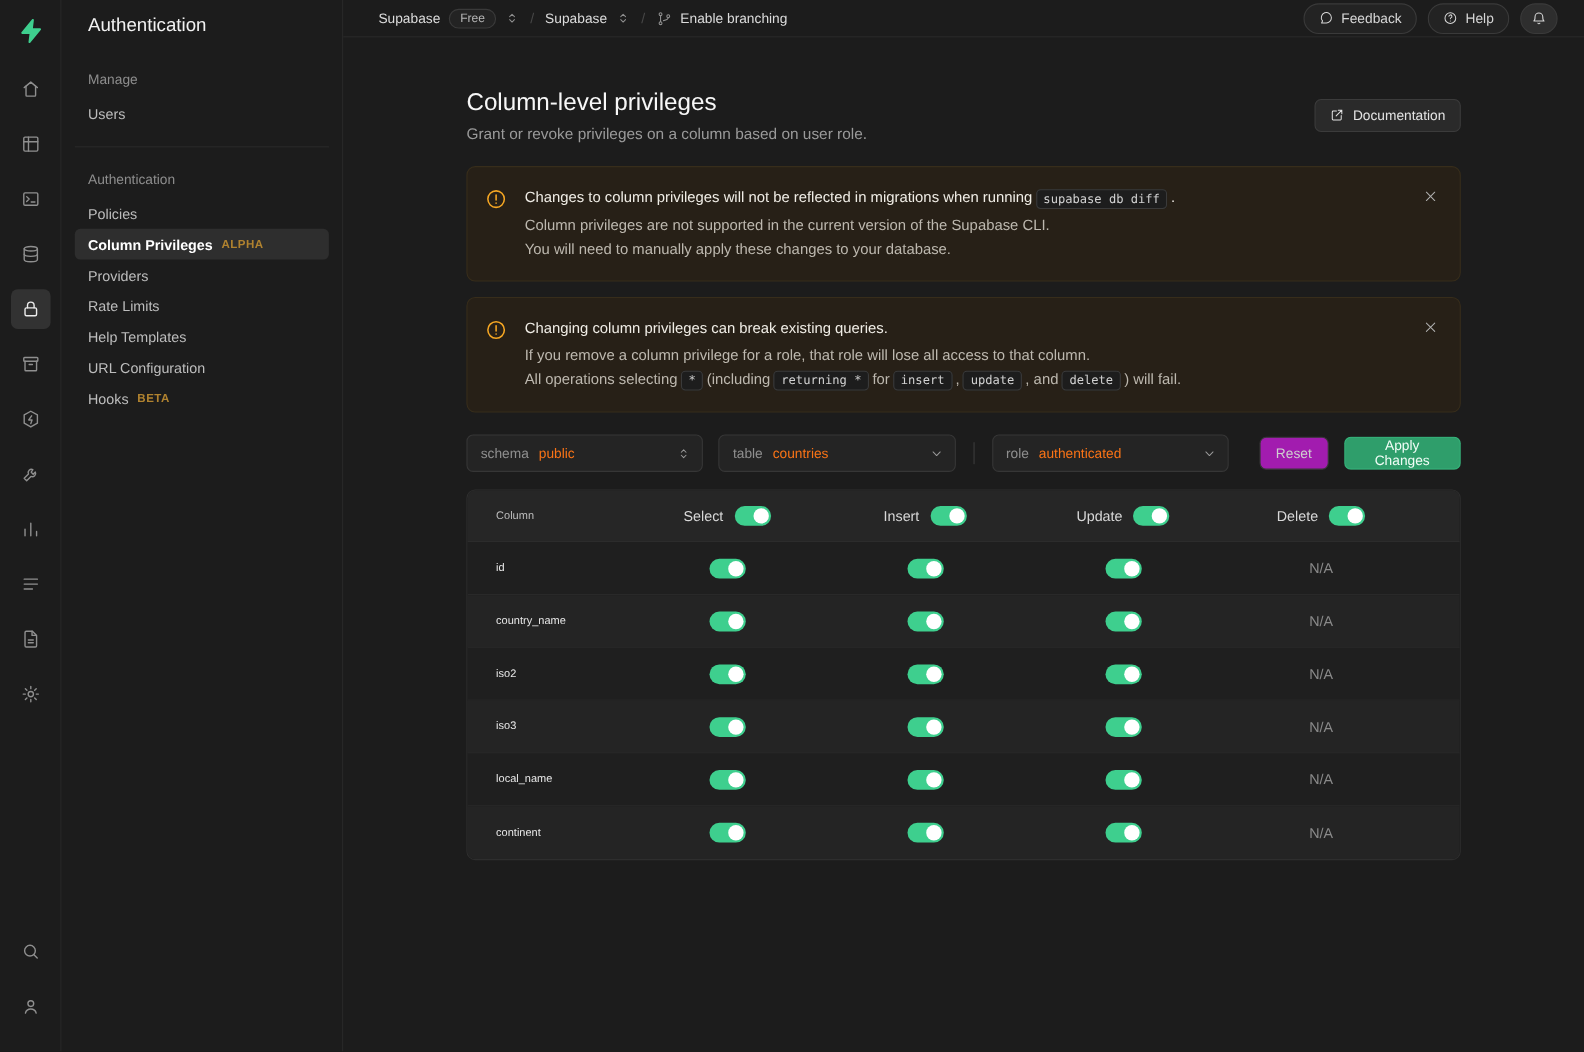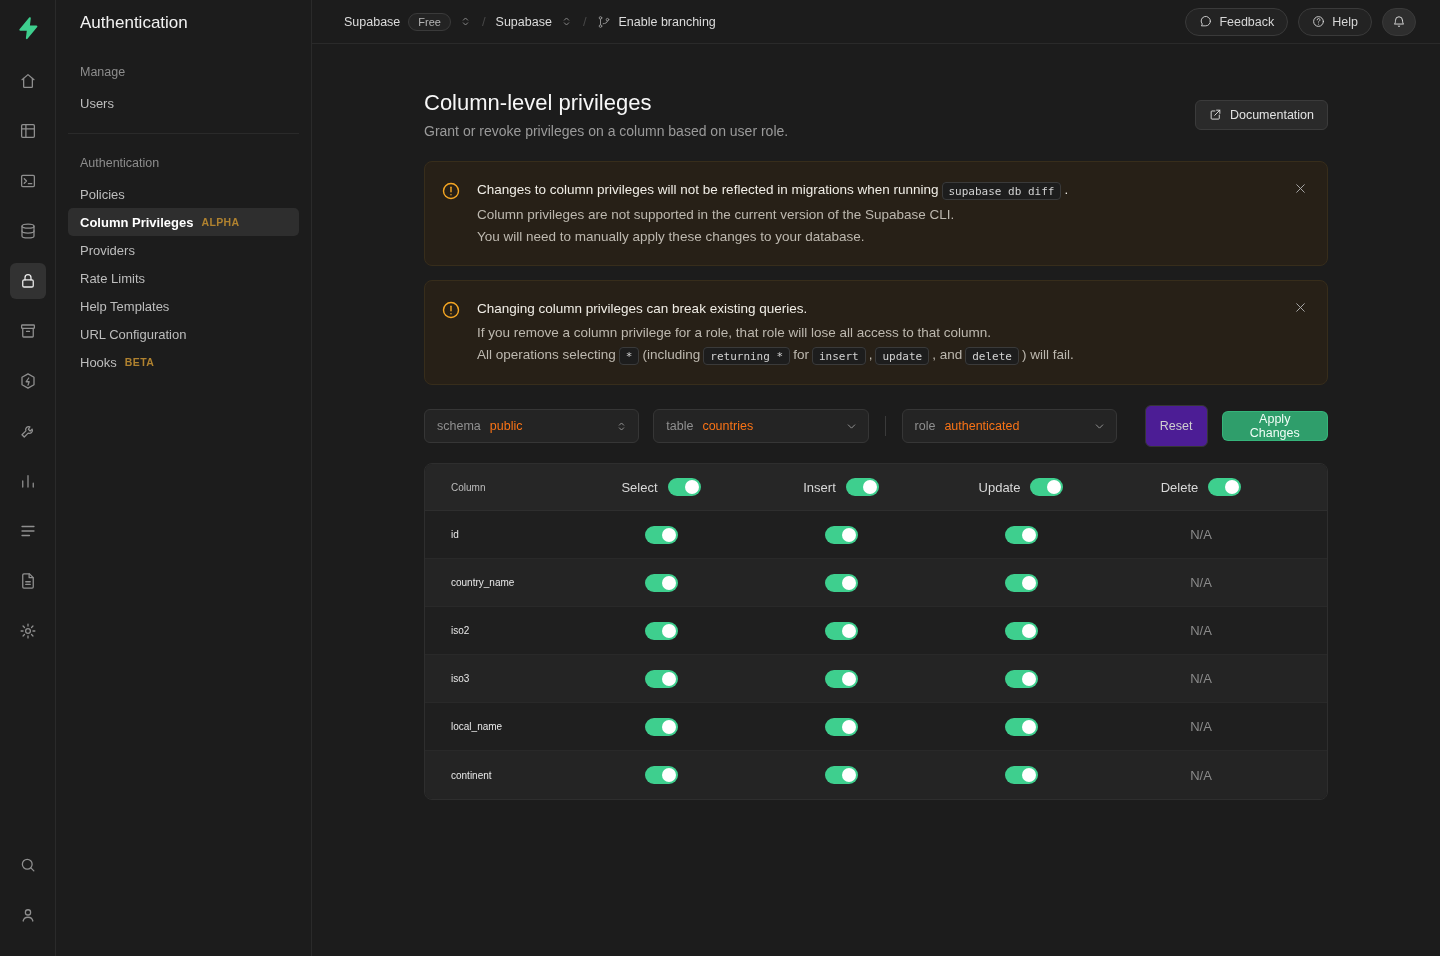--- a/index.html
+++ b/index.html
@@ -21,21 +21,21 @@
   .sidebar-title{padding:13px 24px 10px;font-size:17px;color:#f2f2f2}
   .nav{padding:18px 12px;display:flex;flex-direction:column}
   .nav-label{padding:0 12px;margin:4px 0 10px;color:#8d8d8d;font-size:12.5px}
   .nav-item{display:flex;align-items:center;gap:8px;height:28px;padding:0 12px;border-radius:5px;color:#bdbdbd;font-size:13px;cursor:pointer}
   .nav-item.active{background:#2e2e2e;color:#fff;font-weight:700}
   .nav-badge{font-size:10.5px;letter-spacing:.4px;color:#b0822f;font-weight:700}
   .nav-divider{height:1px;background:#2a2a2a;margin:16px 0 18px}
 
   
   .main{flex:1;display:flex;flex-direction:column;min-width:0}
-  .topbar{height:44px;flex:none;display:flex;align-items:center;justify-content:space-between;padding:0 24px 0 32px;border-bottom:1px solid #2a2a2a}
+  .topbar{height:34px;flex:none;display:flex;align-items:center;justify-content:space-between;padding:0 24px 0 32px;border-bottom:1px solid #2a2a2a}
   .crumbs{display:flex;align-items:center;gap:10px;font-size:12.5px;color:#dcdcdc}
   .crumb{display:flex;align-items:center;gap:8px;cursor:pointer}
   .plan-pill{border:1px solid #3a3a3a;background:#232323;border-radius:999px;padding:2px 9px;font-size:11px;color:#b5b5b5}
   .slash{color:#474747;font-size:13px}
   .muted-ic{color:#8f8f8f}
   .tb-actions{display:flex;align-items:center;gap:10px}
   .tb-btn{display:flex;align-items:center;gap:7px;height:28px;padding:12px 13px;background:#232323;border:1px solid #3a3a3a;border-radius:999px;color:#d6d6d6;font-size:12.5px;cursor:pointer}
   .tb-iconbtn{width:34px;height:28px;background:#2e2e2e;border:1px solid #3a3a3a;border-radius:999px;display:flex;align-items:center;justify-content:center;color:#d6d6d6;cursor:pointer}
 
   
@@ -58,21 +58,21 @@
 
   
   .filters{display:flex;align-items:center;margin-top:20px;gap:14px}
   .sel{display:flex;align-items:center;gap:9px;width:236px;height:34px;padding:0 10px 0 12px;background:#242424;border:1px solid #363636;border-radius:6px;font-size:12.5px;cursor:pointer}
   .sel .lbl{color:#8f8f8f}
   .sel .val{color:#f97316}
   .sel .sp{flex:1}
   .sel .chev{color:#9a9a9a}
   .vdiv{width:1px;height:20px;background:#3a3a3a;margin:0 2px}
   .filters-sp{flex:1}
-  .btn-reset{height:42px;padding:0 14px;background:#4c1d95;border:1px solid #363636;border-radius:6px;color:#cfcfcf;font-size:12.5px;cursor:pointer}
+  .btn-reset{height:30px;padding:0 14px;background:#a21caf;border:1px solid #363636;border-radius:6px;color:#cfcfcf;font-size:12.5px;cursor:pointer}
   .btn-apply{height:30px;padding:0 14px;background:#2f9e6b;border:1px solid rgba(62,207,142,.45);border-radius:6px;color:#f0fdf6;font-size:12.5px;cursor:pointer}
 
   
   .ptable{margin-top:16px;border:1px solid #2e2e2e;border-radius:8px;overflow:hidden}
   .prow{display:grid;grid-template-columns:146px 180px 180px 180px 180px;align-items:center;height:48px}
   .prow.header{height:47px;background:#262626;border-bottom:1px solid #2e2e2e;color:#bdbdbd}
   .prow.body{border-bottom:1px solid #292929}
   .prow.body:last-child{border-bottom:none}
   .r-odd{background:#1f1f1f}
   .r-even{background:#242424}

